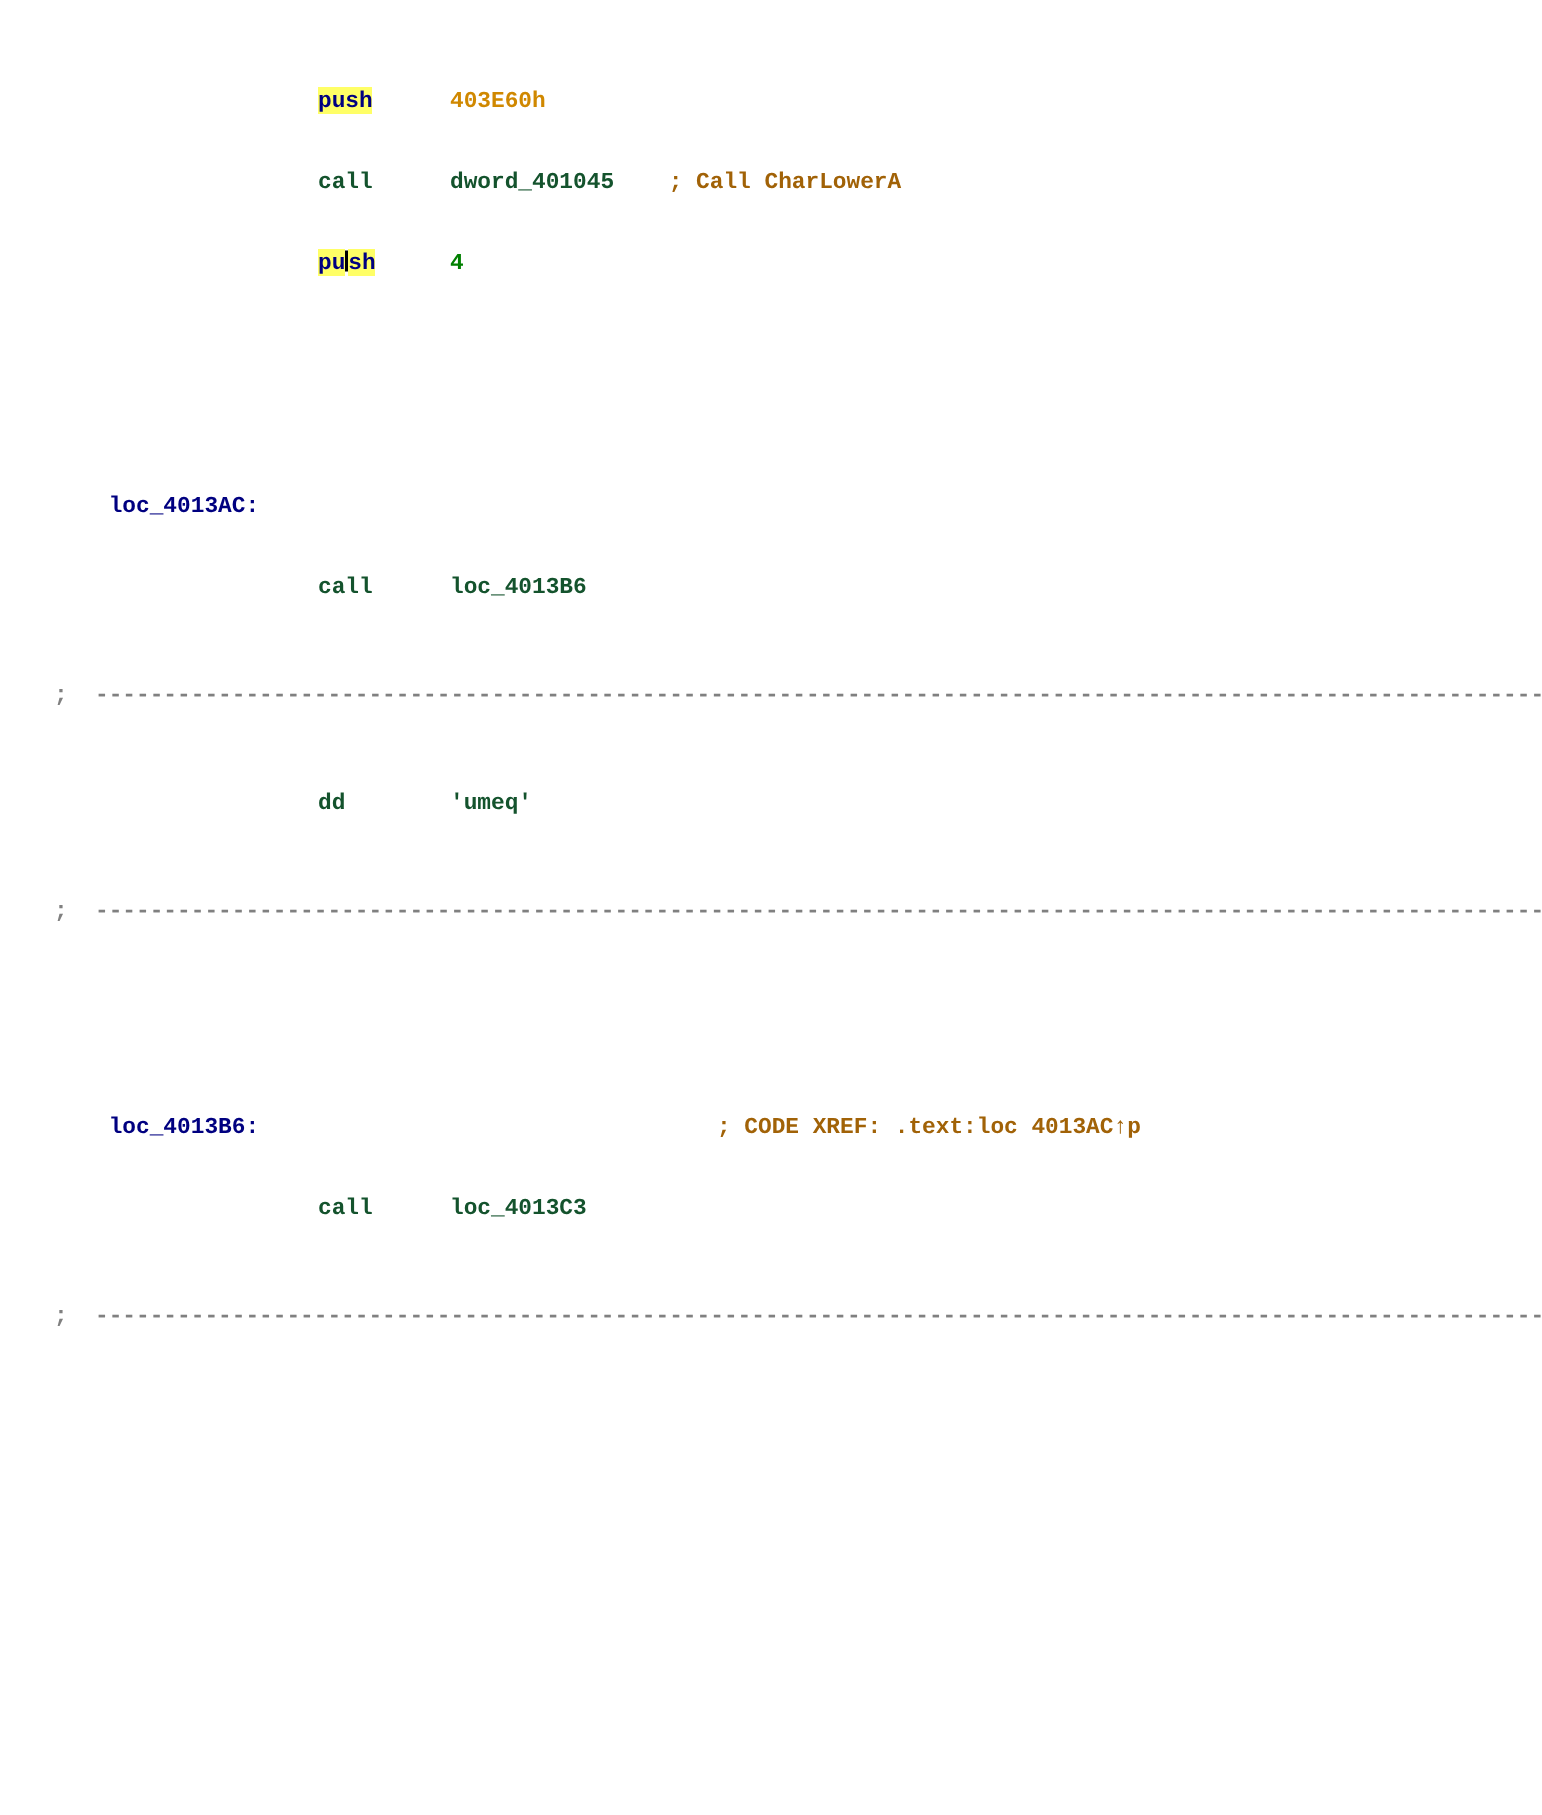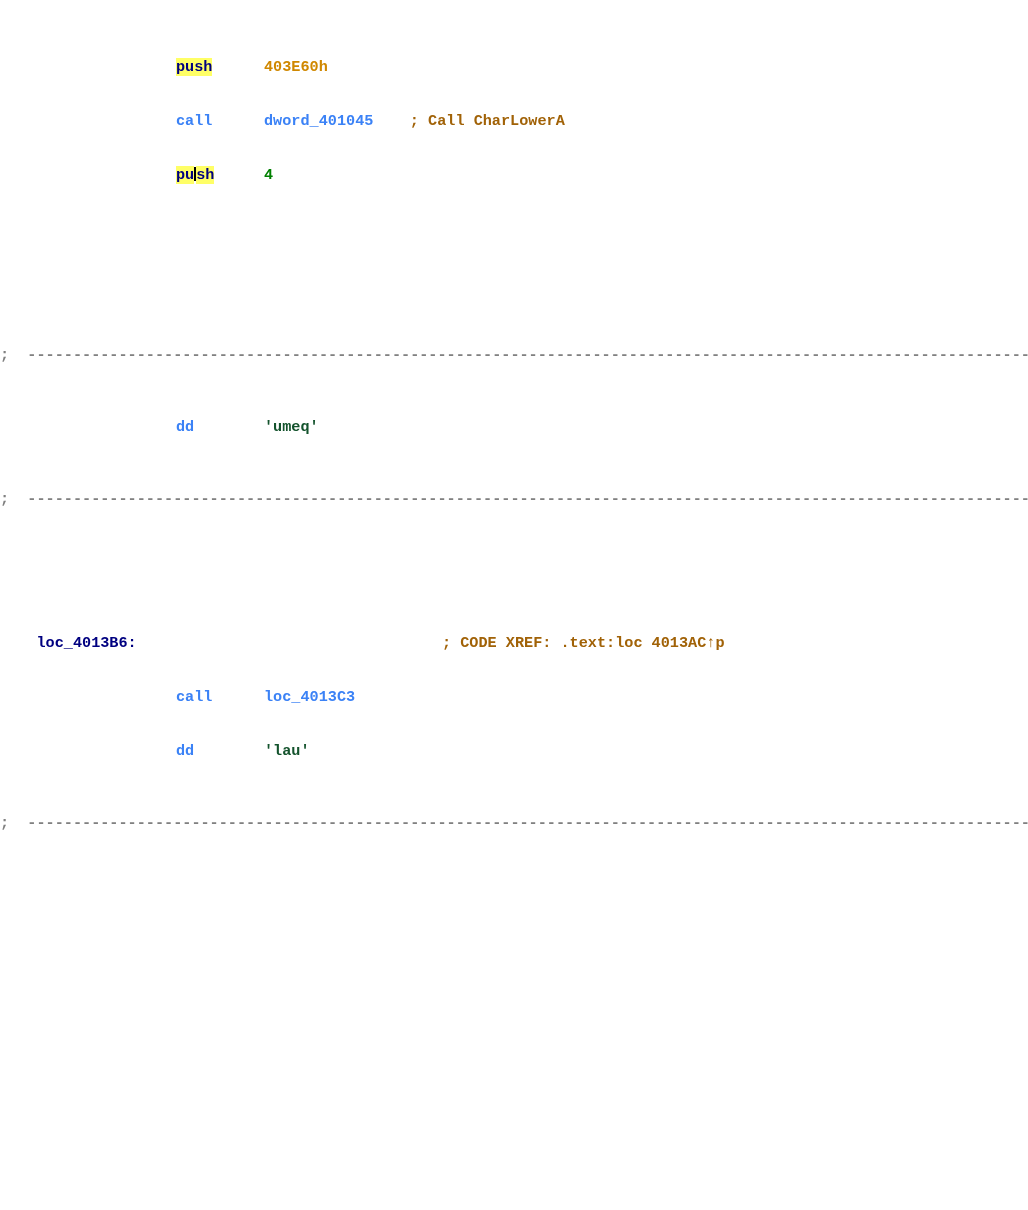--- a/index.html
+++ b/index.html
@@ -13,30 +13,30 @@
   .disasm {
     font-family: "Courier New", Courier, monospace;
     font-size: 15.2px;
     font-weight: bold;
     line-height: 18px;
     white-space: pre;
     padding: 4px 0 0 0;
     color: #000080; 
     letter-spacing: 0;
   }
-  .row { display: block; height: 18px; }
+  .row { display: block; height: 18px; margin-left: 36px; }
   .mn  { display:inline-block; width:88px;  color:#000080; vertical-align:top; } 
   .op  { display:inline-block; vertical-align:top; }
   .lbl { display:inline-block; width:176px; color:#000080; vertical-align:top; } 
   .ind { display:inline-block; width:176px; vertical-align:top; } 
   .cmt { color:#a16207; } 
   .str { color:#14532d; } 
   .num { color:#008000; } 
   .addr{ color:#d08800; } 
-  .nvy { color:#3b82f6; }
+  .nvy { color:#14532d; }
   .hl  { background:#ffff66; color:#000080; } 
   .cursor {
       display:inline-block;
       width:2px; height:14px;
       background:#000;
       vertical-align:middle;
       margin-bottom:2px;
   }
   .sepline {
       color:#808080;
@@ -48,32 +48,33 @@
 
 <div class="disasm">
   
   <span class="row"><span class="ind"></span><span class="mn"><span class="hl">push</span></span><span class="op addr">403E60h</span></span>
   <span class="row"><span class="ind"></span><span class="mn nvy">call</span><span class="op"><span class="nvy">dword_401045</span><span>    </span><span class="cmt">; Call CharLowerA</span></span></span>
   <span class="row"><span class="ind"></span><span class="mn"><span class="hl">pu</span><span class="cursor"></span><span class="hl">sh</span></span><span class="op num">4</span></span>
 
   <span class="row"></span>
 
   
+  <span class="row"><span class="lbl">    loc_4013AC:</span></span>
+  <span class="row"><span class="ind"></span><span class="mn nvy">call</span><span class="op nvy">loc_4013B6</span></span>
 
   <span class="row sepline">;  ---------------------------------------------------------------------------------------------------------------------</span>
 
   <span class="row"><span class="ind"></span><span class="mn nvy">dd </span><span class="op str">'umeq'</span></span>
 
   <span class="row sepline">;  ---------------------------------------------------------------------------------------------------------------------</span>
   <span class="row"></span>
 
   
   <span class="row"><span class="lbl">    loc_4013B6:</span><span class="mn"></span><span class="op" style="display:inline-block;width:178px;"></span><span class="cmt">; CODE XREF: .text:loc 4013AC↑p</span></span>
   <span class="row"><span class="ind"></span><span class="mn nvy">call</span><span class="op nvy">loc_4013C3</span></span>
-  <span class="row"><span class="ind"></span><span class="mn nvy">dd </span><span class="op str">'lau'</span></span>
 
   <span class="row sepline">;  ---------------------------------------------------------------------------------------------------------------------</span>
   <span class="row"></span>
 
   
   
   
   
   
   

